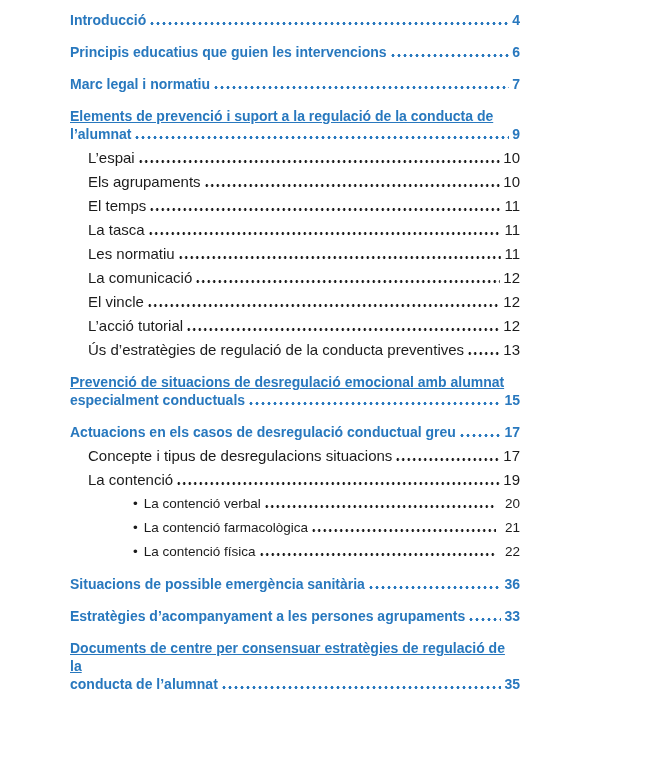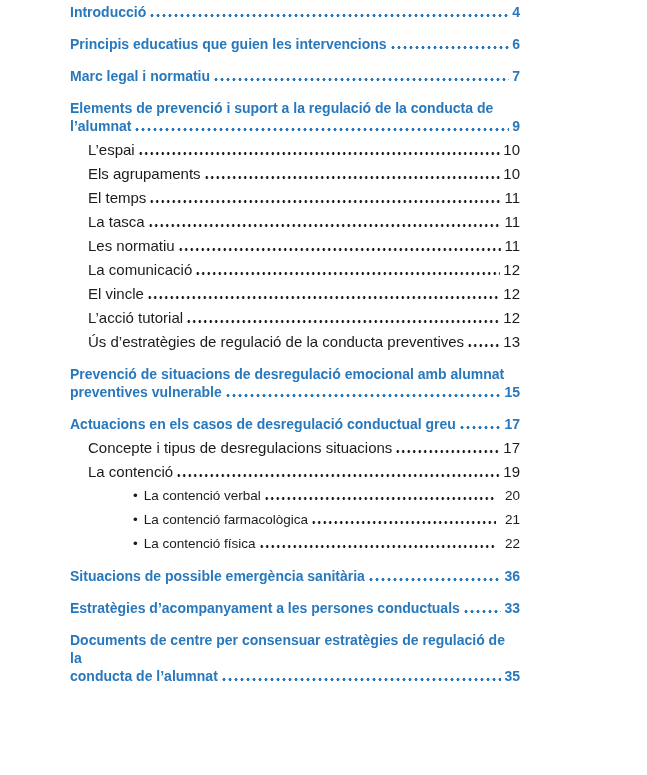--- a/index.html
+++ b/index.html
@@ -38,22 +38,22 @@
     margin-top: 6px;
     padding-left: 18px;
   }
   .toc-entry.level3 {
     color: var(--ink);
     font-weight: normal;
     font-size: 13.5px;
     margin-top: 6px;
     padding-left: 63px;
   }
-  .toc-entry:first-child { margin-top: 0; }
-  .label-line { display: block; }
+  .toc-entry:first-child { margin-top: 8px; }
+  .label-line { display: block; text-decoration: underline; }
   .leader-row {
     display: flex;
     align-items: baseline;
   }
   .bullet {
     margin-right: 6px;
   }
   .label { white-space: nowrap; }
   .dots {
     flex: 1 1 16px;
@@ -202,21 +202,21 @@
       <span class="label">Ús d’estratègies de regulació de la conducta preventives</span>
       <span class="dots"></span>
       <span class="page">13</span>
     </div>
   </div>
 
   <div class="toc-entry level1">
     <div class="label-line">Prevenció de situacions de desregulació emocional amb alumnat</div>
     <div class="leader-row">
 
-      <span class="label">preventives vulnerable</span>
+      <span class="label">especialment conductuals</span>
       <span class="dots"></span>
       <span class="page">15</span>
     </div>
   </div>
 
   <div class="toc-entry level1">
 
     <div class="leader-row">
 
       <span class="label">Actuacions en els casos de desregulació conductual greu</span>
@@ -284,21 +284,21 @@
       <span class="label">Situacions de possible emergència sanitària</span>
       <span class="dots"></span>
       <span class="page">36</span>
     </div>
   </div>
 
   <div class="toc-entry level1">
 
     <div class="leader-row">
 
-      <span class="label">Estratègies d’acompanyament a les persones conductuals</span>
+      <span class="label">Estratègies d’acompanyament a les persones agrupaments</span>
       <span class="dots"></span>
       <span class="page">33</span>
     </div>
   </div>
 
   <div class="toc-entry level1">
     <div class="label-line">Documents de centre per consensuar estratègies de regulació de la</div>
     <div class="leader-row">
 
       <span class="label">conducta de l’alumnat</span>

